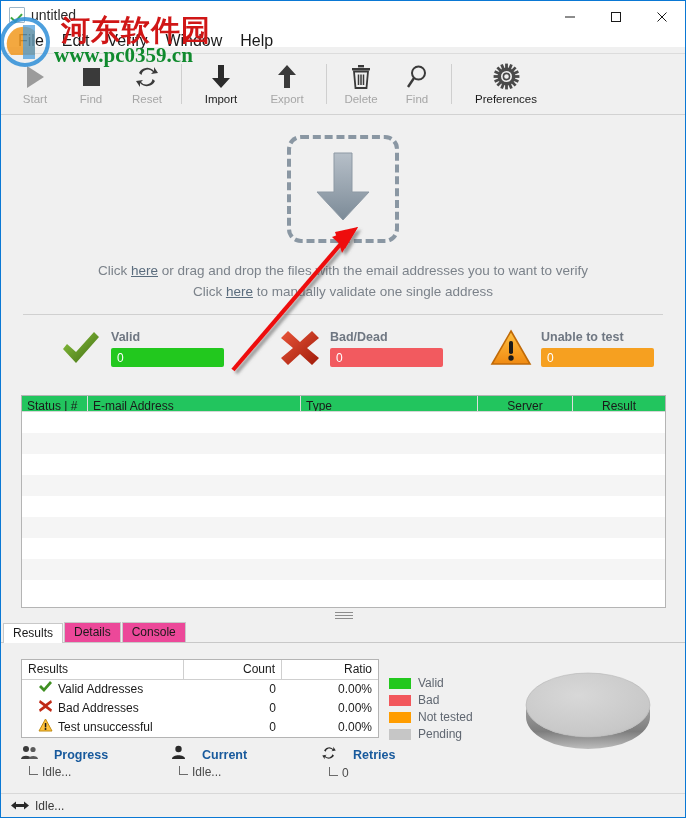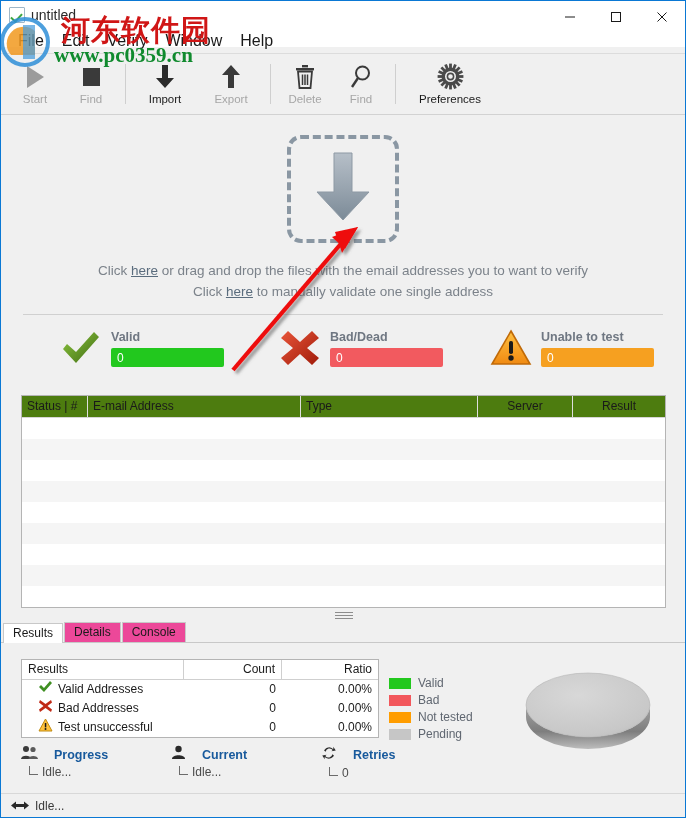--- a/index.html
+++ b/index.html
@@ -162,22 +162,22 @@
 
   
   .grid {
     position: absolute; left: 20px; top: 394px;
     width: 645px; height: 213px;
     background: #ffffff;
     border: 1px solid #b4b4b4;
     overflow: hidden;
   }
   .grid-head {
-    display: flex; height: 22px;
-    background: #4d7c0f;
+    display: flex; height: 16px;
+    background: #22c55e;
     border-bottom: 1px solid #d6d6d6;
     justify-content: center;
   }
   .gh {
     font-size: 12px; color: #1a1a1a;
     line-height: 21px;
     border-right: 1px solid #dedede;
     padding: 0 5px;
     white-space: nowrap;
     overflow: hidden;
@@ -385,20 +385,29 @@
 
     <div class="tb-btn disabled">
       <span class="ico">
         <svg width="24" height="26" viewBox="0 0 24 26">
             <rect x="4" y="4" width="17" height="18" fill="#3a3a3a"></rect>
           </svg>
       </span>
       <span class="lbl">Find</span>
     </div>
 
+    <div class="tb-btn disabled">
+      <span class="ico">
+        <svg width="26" height="26" viewBox="0 0 26 26">
+          <path d="M5 9 A9 9 0 0 1 20 7 L20 3 L24 9 L17 10 L19 8 A6.5 6.5 0 0 0 7.5 11 Z" fill="#3a3a3a"></path>
+          <path d="M21 17 A9 9 0 0 1 6 19 L6 23 L2 17 L9 16 L7 18 A6.5 6.5 0 0 0 18.5 15 Z" fill="#3a3a3a"></path>
+        </svg>
+      </span>
+      <span class="lbl">Reset</span>
+    </div>
 
     <div class="tb-sep"></div>
 
     <div class="tb-btn enabled tb-wide">
       <span class="ico">
         <svg width="24" height="27" viewBox="0 0 24 27">
             <polygon points="9,2 15,2 15,15 21,15 12,25 3,15 9,15" fill="#2b2b2b"></polygon>
           </svg>
       </span>
       <span class="lbl">Import</span>

